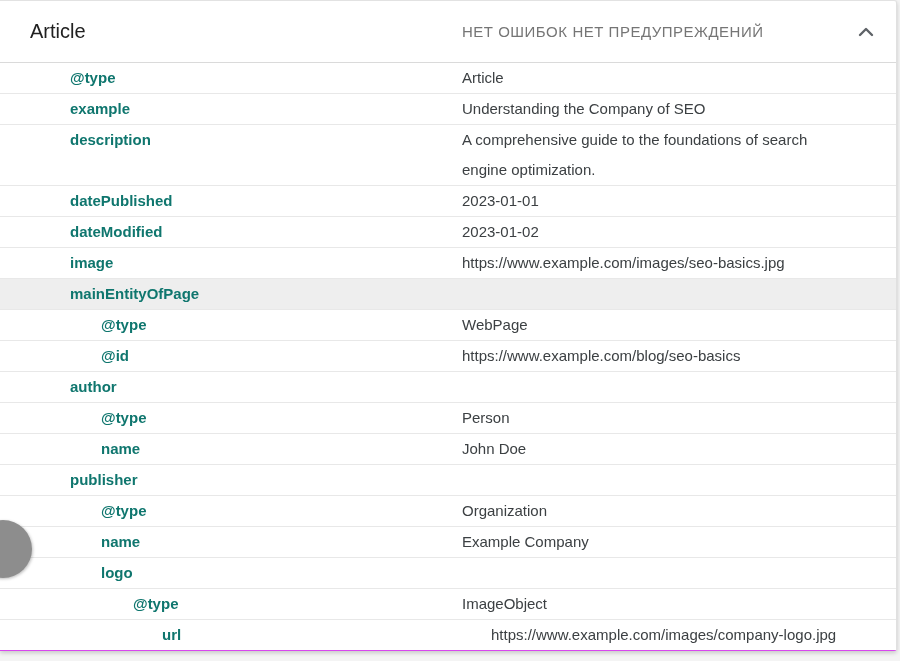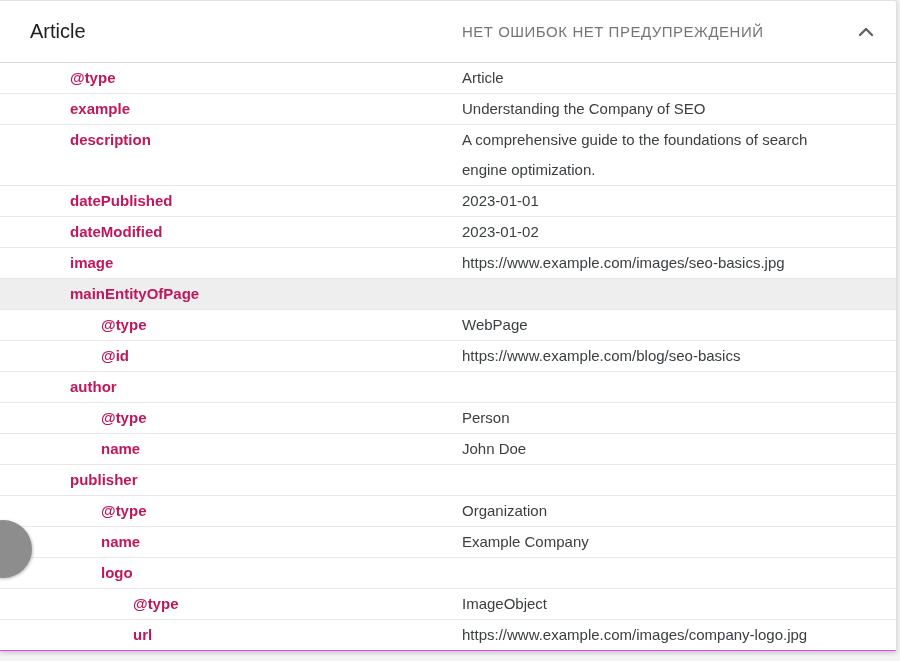--- a/index.html
+++ b/index.html
@@ -58,32 +58,32 @@
     display: flex;
     align-items: center;
     justify-content: center;
   }
   
   .row {
     display: flex;
     border-bottom: 1px solid #e8e8e8;
     background: #ffffff;
   }
-  .row:last-child { border-bottom: none; }
+  .row:last-child { border-bottom: none; margin-left: 29px; }
   .row.highlight { background: #eeeeee; align-items: flex-end; }
   .cell {
     font-size: 15px;
     line-height: 30px;
     color: #3c4043;
   }
   .key-cell {
     width: 462px;
     flex: none;
     font-weight: bold;
-    color: #be185d;
+    color: #0f766e;
   }
   .lvl1 .key-cell { padding-left: 70px; }
   .lvl2 .key-cell { padding-left: 101px; }
   .lvl3 .key-cell { padding-left: 133px; }
   .value-cell {
     width: 380px;
     flex: none;
   }
   
   .fab {

